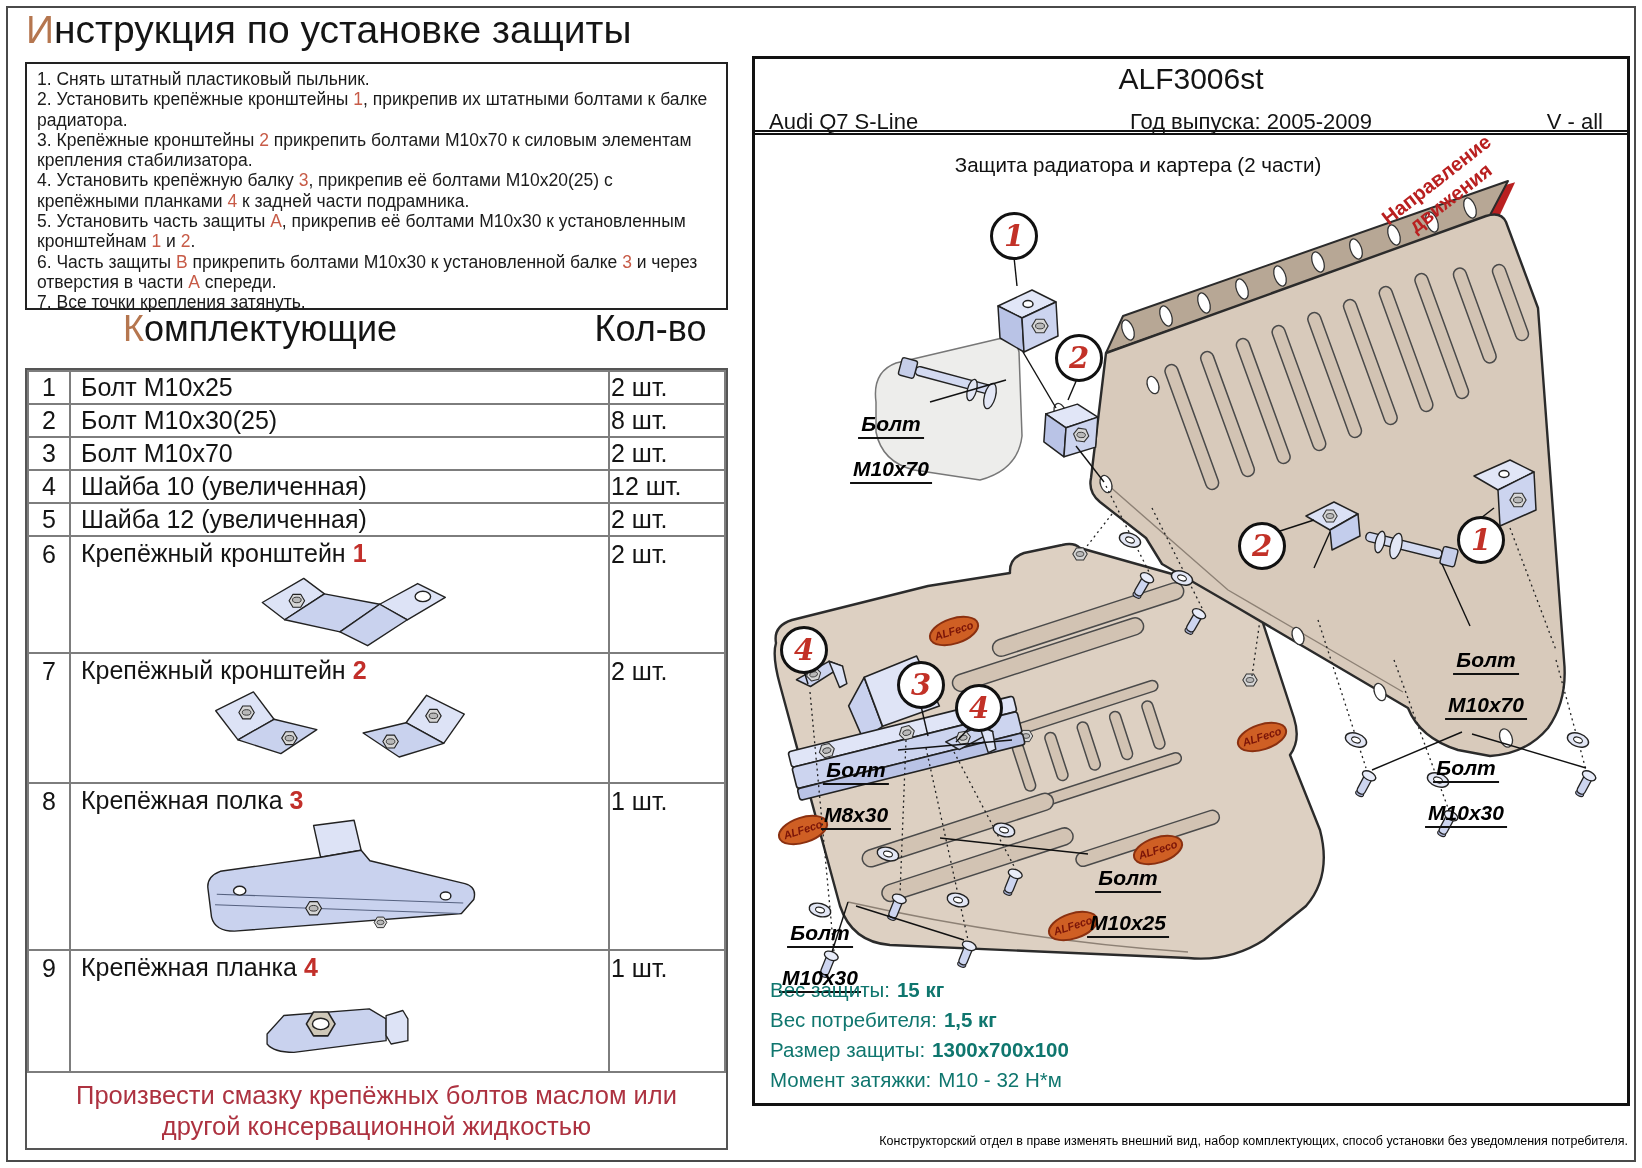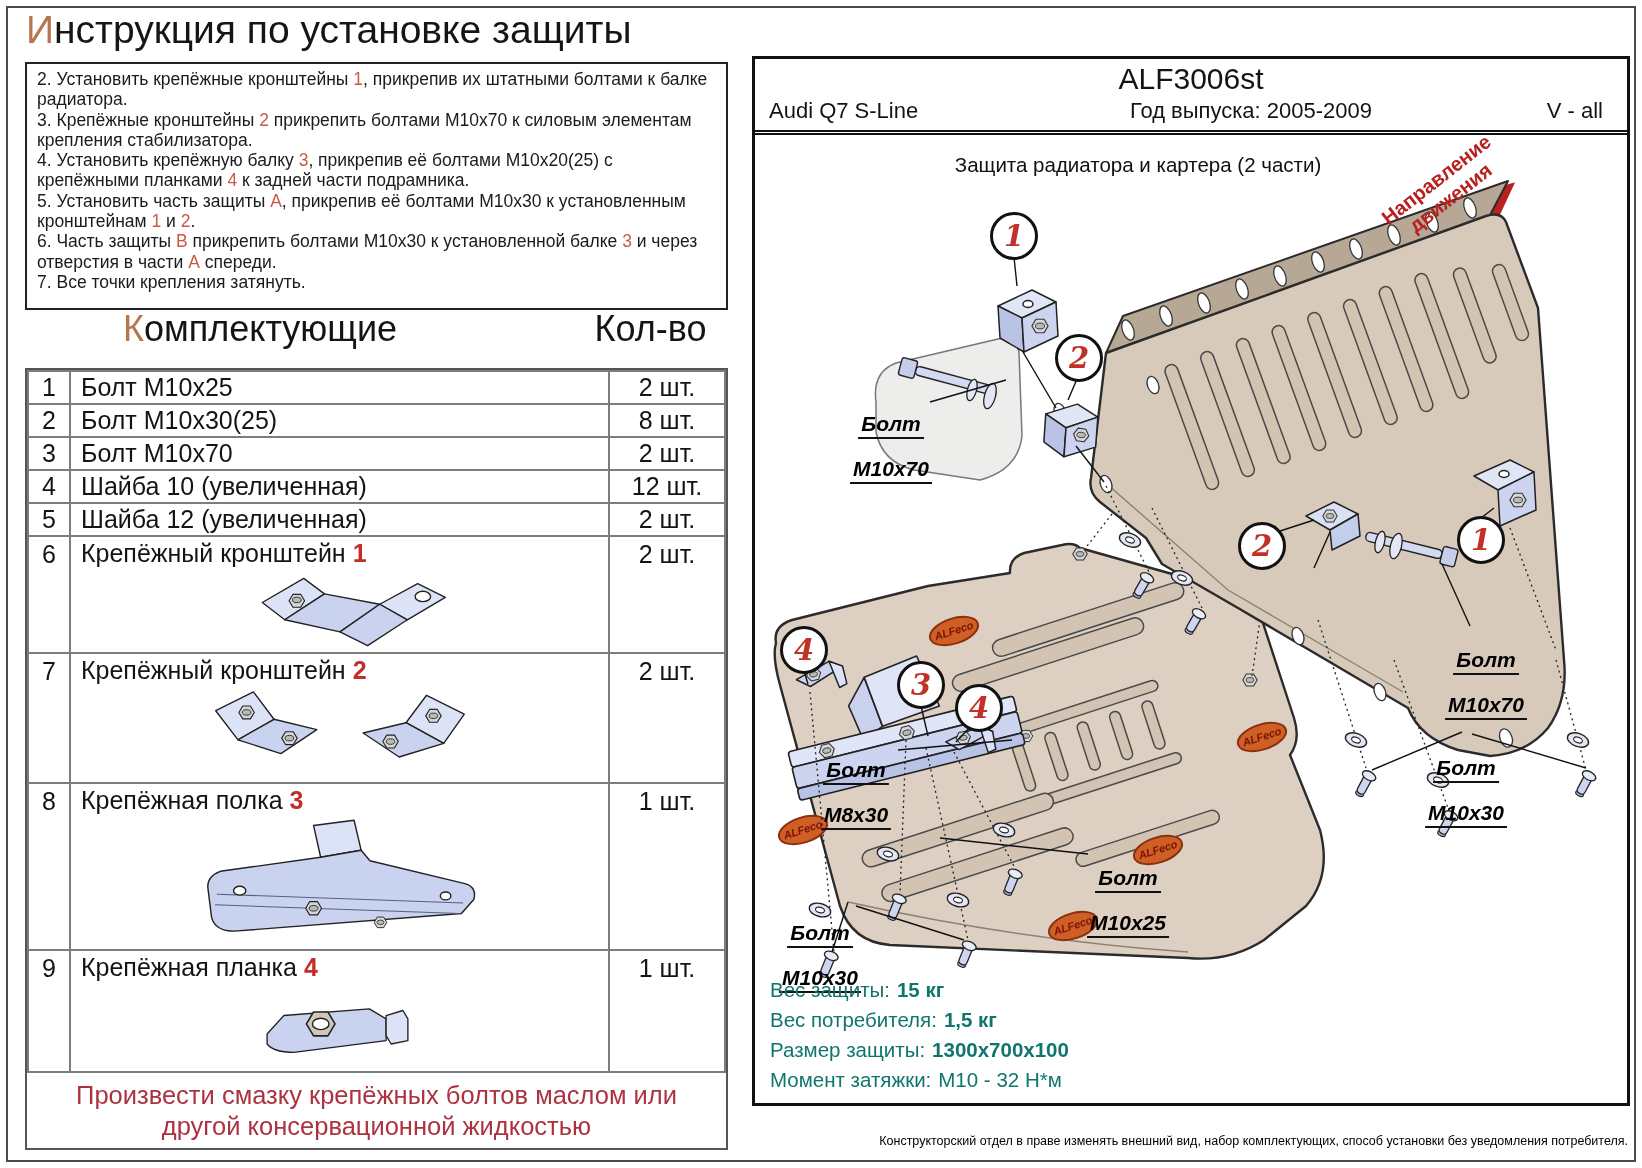--- a/index.html
+++ b/index.html
@@ -15,35 +15,35 @@
   .rn{color:#c75b47;}
   .pheader{position:absolute;left:25px;top:308px;width:703px;display:flex;font-size:36px;color:#141414;}
   .pheader .h-left{width:470px;text-align:center;}
   .pheader .h-right{margin-left:auto;width:155px;text-align:center;}
   .tablebox{position:absolute;left:25px;top:368px;width:703px;height:782px;border:2px solid #555;
             box-sizing:border-box;}
   table.parts{width:100%;border-collapse:collapse;table-layout:fixed;}
   table.parts td{border:2px solid #7d7d7d;font-size:25px;overflow:hidden;box-sizing:border-box;}
   td.cnum{width:42px;text-align:center;}
   td.cname{padding:0 10px;text-align:left;}
-  td.cqty{width:116px;text-align:center;}
+  td.cqty{width:116px;}
   tr.tall td{vertical-align:top;}
   tr.tall td.cnum,tr.tall td.cqty{padding-top:3px;}
   .pname{margin-top:2px;}
   .mark{color:#c22f2a;font-weight:bold;}
   .pimg{display:block;margin:0 auto;}
   .note{height:76px;display:flex;flex-direction:column;justify-content:center;text-align:center;
         color:#ad3240;font-size:25.5px;line-height:31px;padding:0 28px;}
 
   
   .panel{position:absolute;left:752px;top:56px;width:878px;height:1050px;border:3px solid #111;
          box-sizing:border-box;}
   .phead{position:absolute;top:0;left:0;right:0;height:76px;border-bottom:5px double #111;box-sizing:border-box;}
   .pcode{text-align:center;font-size:30px;margin-top:3px;}
-  .pline{display:flex;font-size:22px;margin-top:2px;padding:0 24px 0 14px;}
+  .pline{display:flex;font-size:22px;margin-top:13px;padding:0 24px 0 14px;}
   .pline .model{width:250px;text-align:left;}
   .pline .year{flex:1;text-align:center;}
   .pline .engine{width:120px;text-align:right;}
   .pbody{position:absolute;top:81px;left:3px;right:3px;bottom:3px;}
   .subtitle{position:absolute;top:13px;left:0;width:760px;text-align:center;font-size:20.5px;color:#111;}
   svg.diagram{position:absolute;left:0;top:0;width:866px;height:963px;}
   .callout{position:absolute;width:42px;height:42px;margin:-24px 0 0 -24px;border:3.5px solid #111;
            border-radius:50%;background:#fff;display:flex;align-items:center;justify-content:center;
            font-family:"DejaVu Serif",serif;font-style:italic;font-weight:bold;font-size:29px;color:#c23127;}
   .blabel{position:absolute;transform:translateX(-50%);text-align:center;font-style:italic;
@@ -58,20 +58,21 @@
 </style>
 </head>
 <body>
 
 <div class="page">
   <div class="frame"></div>
 
   <div class="title"><span class="lead">И</span><span>нструкция по установке защиты</span></div>
 
   <div class="ibox">
+    <div><span>1. Снять штатный пластиковый пыльник.</span></div>
     <div><span>2. Установить крепёжные кронштейны </span><span class="rn">1</span><span>, прикрепив их штатными болтами к балке радиатора.</span></div>
     <div><span>3. Крепёжные кронштейны </span><span class="rn">2</span><span> прикрепить болтами М10х70 к силовым элементам крепления стабилизатора.</span></div>
     <div><span>4. Установить крепёжную балку </span><span class="rn">3</span><span>, прикрепив её болтами М10х20(25) с крепёжными планками </span><span class="rn">4</span><span> к задней части подрамника.</span></div>
     <div><span>5. Установить часть защиты </span><span class="rn">А</span><span>, прикрепив её болтами М10х30 к установленным кронштейнам </span><span class="rn">1</span><span> и </span><span class="rn">2</span><span>.</span></div>
     <div><span>6. Часть защиты </span><span class="rn">В</span><span> прикрепить болтами М10х30 к установленной балке </span><span class="rn">3</span><span> и через отверстия в части </span><span class="rn">А</span><span> спереди.</span></div>
     <div><span>7. Все точки крепления затянуть.</span></div>
   </div>
 
   <div class="pheader">
     <div class="h-left"><span class="lead" style="color:#b5764f">К</span><span>омплектующие</span></div>

